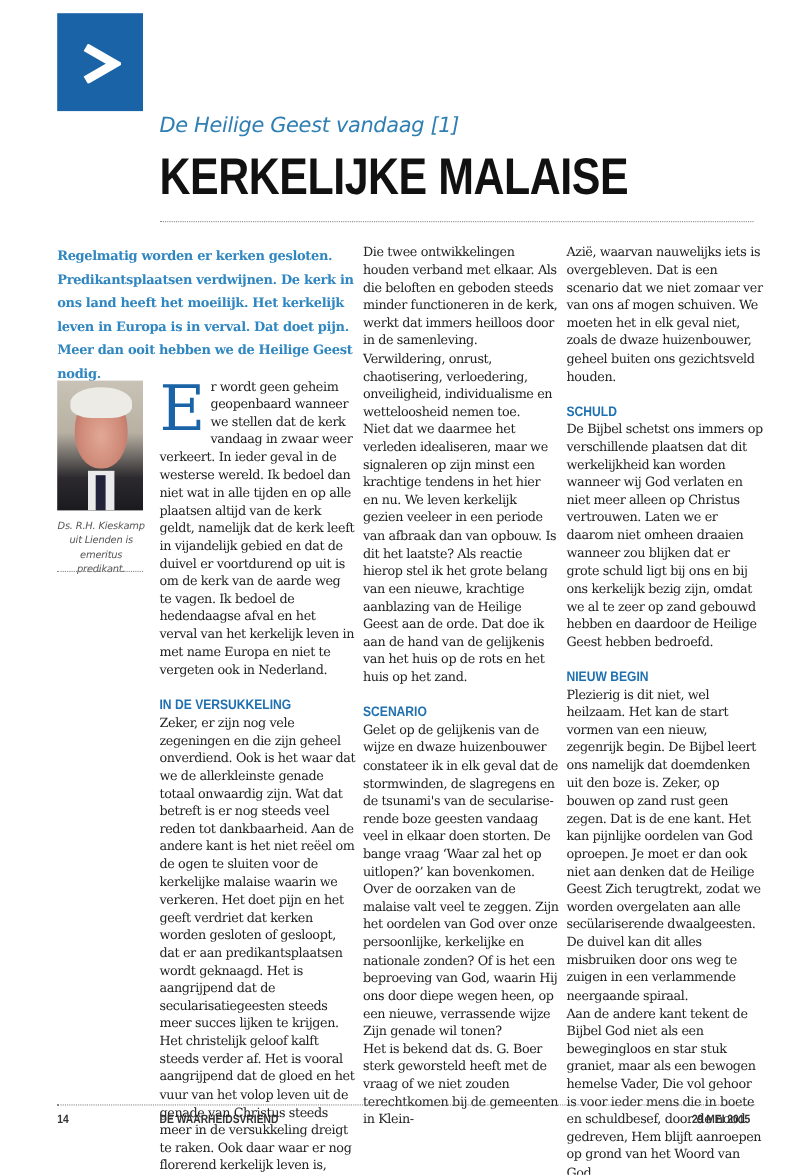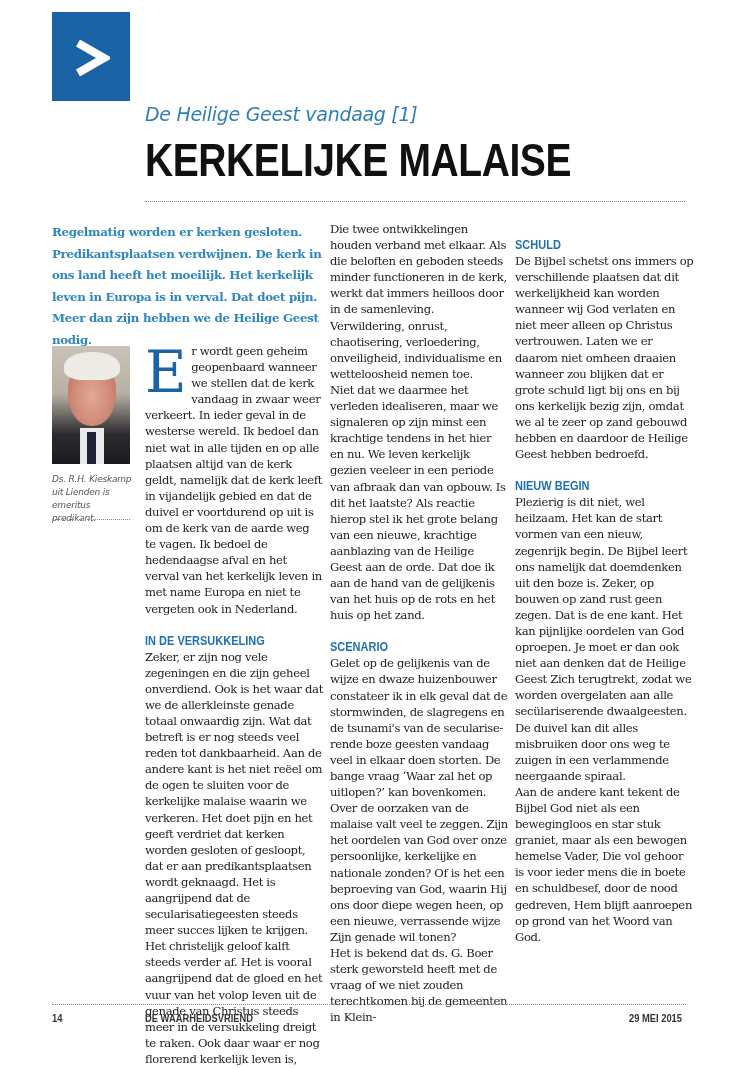--- a/index.html
+++ b/index.html
@@ -11,21 +11,21 @@
     .rule { position: absolute; border-top: 1px dotted #888; height: 0; }
     .rule.top { left: 145px; top: 201px; width: 540px; }
     .rule.bottom { left: 52px; top: 1004px; width: 634px; }
     .rule.caption { left: 52px; top: 519px; width: 78px; }
     .intro { position: absolute; left: 52px; top: 222px; width: 270px; font-family: "DejaVu Serif", serif; font-weight: 700; font-size: 11.8px; line-height: 21.5px; color: #2f86c0; letter-spacing: -0.3px; }
     .photo { position: absolute; left: 52px; top: 346px; width: 78px; height: 118px; background: linear-gradient(180deg, #c8c3b6 0%, #b8b1a3 40%, #2c2a2e 75%, #1a1a1e 100%); overflow: hidden; }
     .photo .face { position: absolute; left: 16px; top: 14px; width: 48px; height: 66px; border-radius: 45% 45% 48% 48%; background: radial-gradient(ellipse at 50% 55%, #e2a996 0%, #cf8a78 55%, #b26a5c 100%); }
     .photo .hair { position: absolute; left: 12px; top: 6px; width: 56px; height: 28px; border-radius: 50% 50% 35% 35%; background: #ecebe6; }
     .photo .shirt { position: absolute; left: 28px; top: 82px; width: 24px; height: 36px; background: #eaeaea; }
     .photo .tie { position: absolute; left: 35px; top: 86px; width: 9px; height: 32px; background: #22223a; }
-    .caption-text { position: absolute; left: 52px; top: 473px; width: 80px; font-family: "DejaVu Sans", sans-serif; font-style: italic; font-size: 9px; line-height: 13px; color: #555; letter-spacing: -0.2px; }
+    .caption-text { position: absolute; left: 52px; top: 473px; width: 80px; font-family: "DejaVu Sans", sans-serif; font-style: italic; font-size: 9px; line-height: 13px; color: #555; letter-spacing: -0.2px; text-align: center; }
     .col { position: absolute; font-family: "DejaVu Serif", serif; font-size: 11.6px; line-height: 16.1px; color: #222; letter-spacing: -0.35px; }
     .col p { margin: 0; }
     .col1 { left: 145px; top: 343px; width: 178px; }
     .col2 { left: 330px; top: 221px; width: 178px; }
     .col3 { left: 515px; top: 221px; width: 180px; }
     .dropcap { float: left; font-family: "DejaVu Serif", serif; font-size: 57px; line-height: 46px; color: #1a63a7; margin: 4px 5px 0 0; padding-top: 2px; }
     .head { font-family: "Liberation Sans", sans-serif; font-weight: 700; font-size: 12.5px; color: #1f70b0; letter-spacing: 0px; margin: 0; line-height: 16px; transform: scaleX(0.88); transform-origin: left; white-space: nowrap; }
     .gap { height: 16px; }
     .footer { position: absolute; top: 1012px; font-family: "Liberation Sans", sans-serif; font-weight: 700; font-size: 11px; color: #333; letter-spacing: 0px; transform: scaleX(0.85); transform-origin: left; white-space: nowrap; }
     .footer.page { left: 52px; }
@@ -38,21 +38,21 @@
 <div class="logo-box">
   <svg width="36" height="36" viewBox="0 0 36 36">
     <polyline points="4,3 30,18 4,33" fill="none" stroke="#ffffff" stroke-width="8" stroke-linejoin="miter"></polyline>
   </svg>
 </div>
 
 <div class="kicker">De Heilige Geest vandaag [1]</div>
 <div class="title">KERKELIJKE MALAISE</div>
 <div class="rule top"></div>
 
-<div class="intro">Regelmatig worden er kerken gesloten. Predikantsplaatsen verdwijnen. De kerk in ons land heeft het moeilijk. Het kerkelijk leven in Europa is in verval. Dat doet pijn. Meer dan zijn hebben we de Heilige Geest nodig.</div>
+<div class="intro">Regelmatig worden er kerken gesloten. Predikantsplaatsen verdwijnen. De kerk in ons land heeft het moeilijk. Het kerkelijk leven in Europa is in verval. Dat doet pijn. Meer dan ooit hebben we de Heilige Geest nodig.</div>
 
 <div class="photo">
   <div class="face"></div>
   <div class="hair"></div>
   <div class="shirt"></div>
   <div class="tie"></div>
 </div>
 <div class="caption-text">Ds. R.H. Kieskamp uit Lienden is emeritus predikant.</div>
 <div class="rule caption"></div>
 
@@ -67,20 +67,21 @@
   <p>Die twee ontwikkelingen houden verband met elkaar. Als die belof­ten en geboden steeds minder functioneren in de kerk, werkt dat immers heilloos door in de sa­menleving. Verwildering, onrust, chaotisering, verloedering, onvei­ligheid, individualisme en wette­loosheid nemen toe.</p>
   <p>Niet dat we daarmee het verleden idealiseren, maar we signaleren op zijn minst een krachtige ten­dens in het hier en nu. We leven kerkelijk gezien veeleer in een periode van afbraak dan van op­bouw. Is dit het laatste? Als reac­tie hierop stel ik het grote belang van een nieuwe, krachtige aanbla­zing van de Heilige Geest aan de orde. Dat doe ik aan de hand van de gelijkenis van het huis op de rots en het huis op het zand.</p>
   <div class="gap"></div>
   <p class="head">SCENARIO</p>
   <p>Gelet op de gelijkenis van de wij­ze en dwaze huizenbouwer con­stateer ik in elk geval dat de stormwinden, de slagregens en de tsunami's van de secularise­rende boze geesten vandaag veel in elkaar doen storten. De bange vraag ‘Waar zal het op uitlopen?’ kan bovenkomen.</p>
   <p>Over de oorzaken van de malaise valt veel te zeggen. Zijn het oorde­len van God over onze persoon­lijke, kerkelijke en nationale zon­den? Of is het een beproeving van God, waarin Hij ons door diepe wegen heen, op een nieuwe, ver­rassende wijze Zijn genade wil tonen?</p>
   <p>Het is bekend dat ds. G. Boer sterk geworsteld heeft met de vraag of we niet zouden terecht­komen bij de gemeenten in Klein-</p>
 </div>
 
 <div class="col col3">
+  <p>Azië, waarvan nauwelijks iets is overgebleven. Dat is een scenario dat we niet zomaar ver van ons af mogen schuiven. We moeten het in elk geval niet, zoals de dwaze huizenbouwer, geheel buiten ons gezichtsveld houden.</p>
   <div class="gap"></div>
   <p class="head">SCHULD</p>
   <p>De Bijbel schetst ons immers op verschillende plaatsen dat dit wer­kelijkheid kan worden wanneer wij God verlaten en niet meer al­leen op Christus vertrouwen. La­ten we er daarom niet omheen draaien wanneer zou blijken dat er grote schuld ligt bij ons en bij ons kerkelijk bezig zijn, omdat we al te zeer op zand gebouwd heb­ben en daardoor de Heilige Geest hebben bedroefd.</p>
   <div class="gap"></div>
   <p class="head">NIEUW BEGIN</p>
   <p>Plezierig is dit niet, wel heilzaam. Het kan de start vormen van een nieuw, zegenrijk begin. De Bijbel leert ons namelijk dat doemden­ken uit den boze is. Zeker, op bouwen op zand rust geen zegen. Dat is de ene kant. Het kan pijn­lijke oordelen van God oproepen. Je moet er dan ook niet aan den­ken dat de Heilige Geest Zich te­rugtrekt, zodat we worden over­gelaten aan alle secülariserende dwaalgeesten. De duivel kan dit alles misbruiken door ons weg te zuigen in een verlammende neer­gaande spiraal.</p>
   <p>Aan de andere kant tekent de Bij­bel God niet als een bewegingloos en star stuk graniet, maar als een bewogen hemelse Vader, Die vol gehoor is voor ieder mens die in boete en schuldbesef, door de nood gedreven, Hem blijft aan­roepen op grond van het Woord van God.</p>
 
 </div>
 

